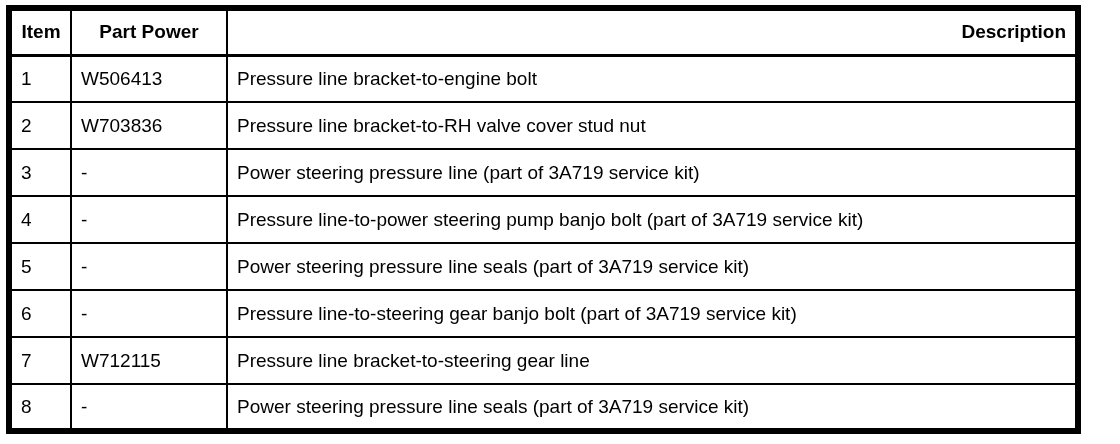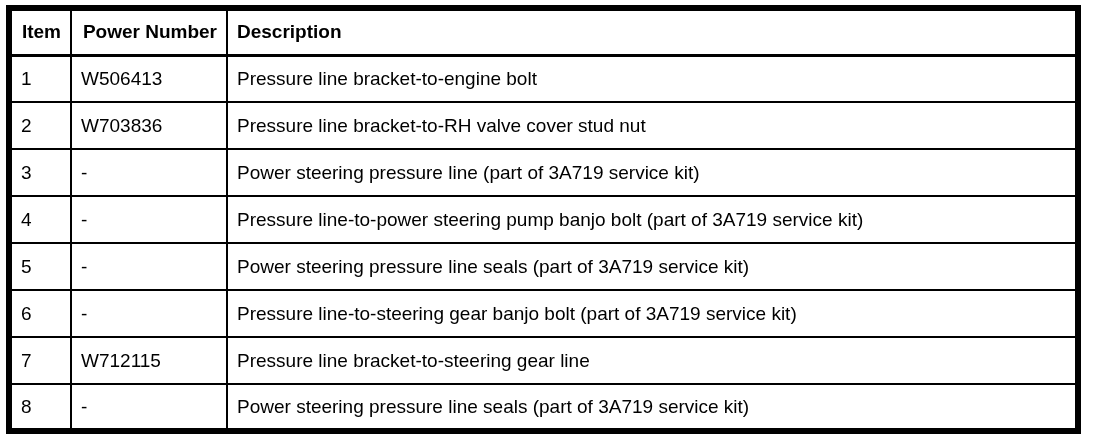--- a/index.html
+++ b/index.html
@@ -34,46 +34,46 @@
     height: 47px;
     padding: 2px 9px 2px 9px;
     font-size: 19px;
     line-height: 1.15;
     vertical-align: middle;
     white-space: nowrap;
     overflow: hidden;
   }
   .parts-table thead th {
     font-weight: bold;
-    text-align: right;
+    text-align: center;
     border-bottom: 3px solid #000000;
   }
   .parts-table thead th.desc-h {
-    text-align: left;
+    text-align: right;
   }
   .parts-table td.desc-cell {
   }
   .col-item { width: 62px; }
   .col-part { width: 156px; }
   .col-desc { width: auto; }
 </style>
 </head>
 <body>
 
 <div class="page">
   <table class="parts-table">
     <colgroup>
       <col class="col-item">
       <col class="col-part">
       <col class="col-desc">
     </colgroup>
     <thead>
       <tr>
         <th>Item</th>
-        <th>Power Number</th>
+        <th>Part Power</th>
         <th class="desc-h">Description</th>
       </tr>
     </thead>
     <tbody>
       <tr>
         <td>1</td>
         <td>W506413</td>
         <td class="desc-cell">Pressure line bracket-to-engine bolt</td>
       </tr>
       <tr>

